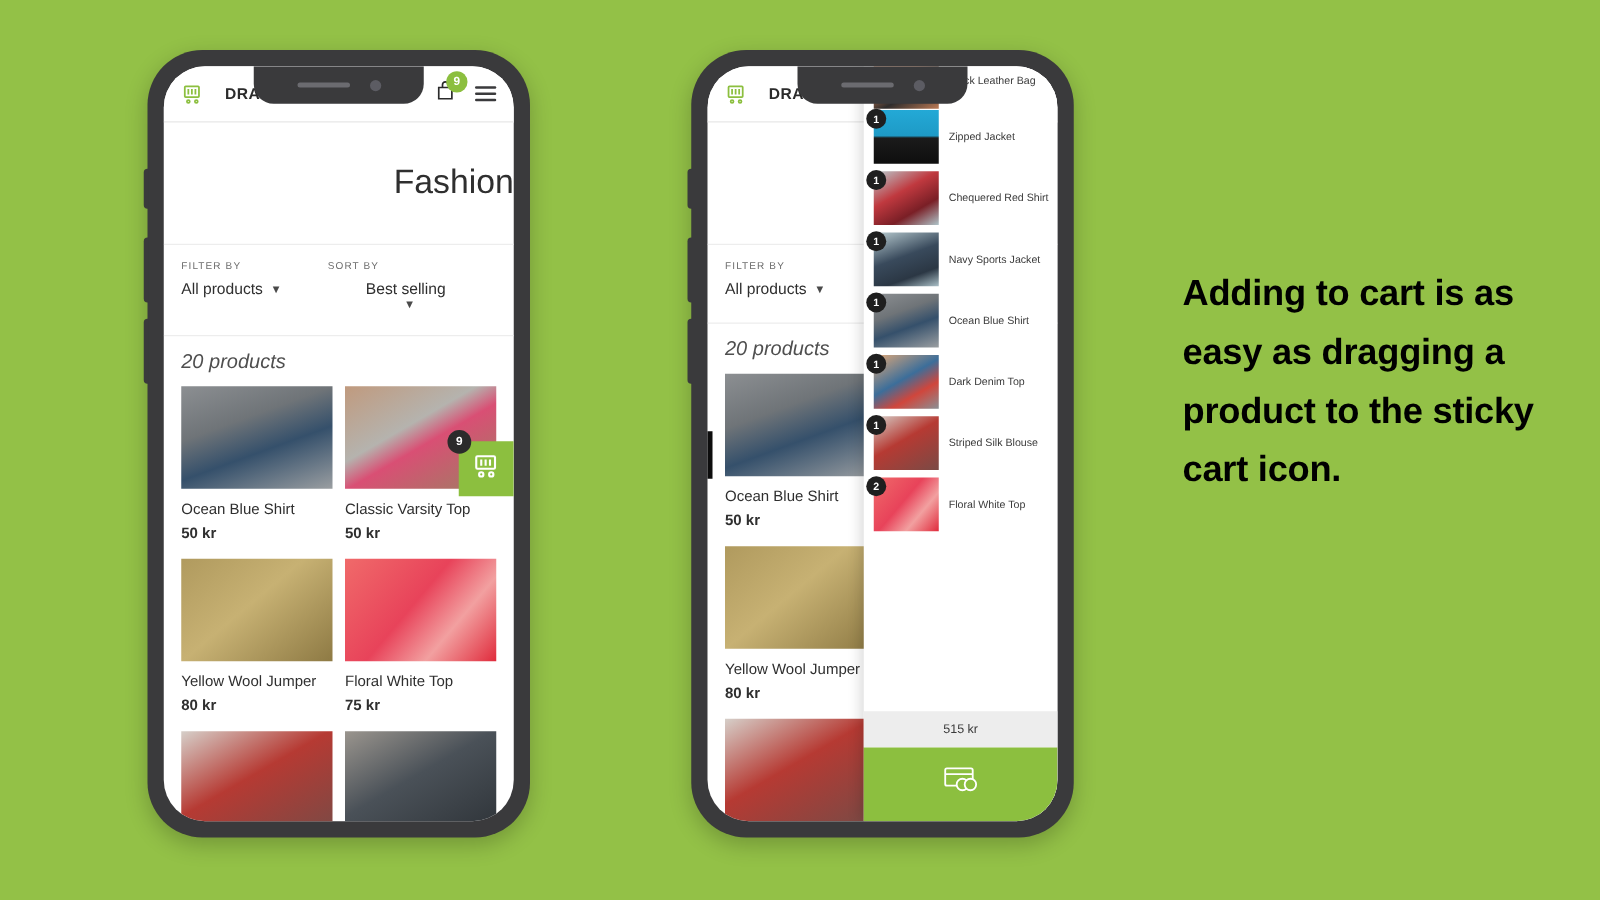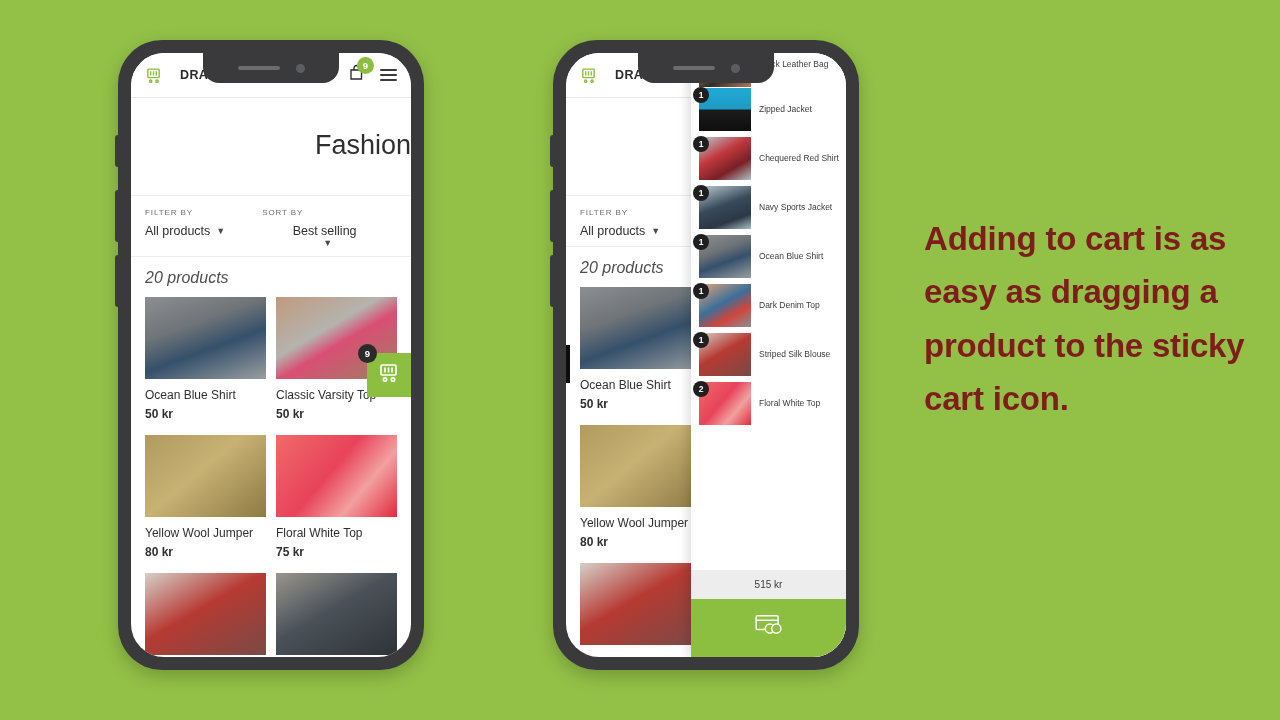--- a/index.html
+++ b/index.html
@@ -88,21 +88,21 @@
 
   
   .page-title {
     text-align: right;
     font-size: 27px; font-weight: 300; color: #2f2f2f;
     padding: 32px 0 34px;
     border-bottom: 1px solid #ededed;
   }
   .filter-bar {
     display: flex;
-    padding: 12px 14px 8px;
+    padding: 12px 14px 20px;
     border-bottom: 1px solid #ededed;
   }
   .filter-col { flex: 1; }
   .filter-col.sort { flex: 1.15; }
   .filter-label {
     font-size: 8px; color: #6d6d6d; letter-spacing: .9px;
     text-transform: uppercase; margin-bottom: 7px;
   }
   .filter-value {
     font-size: 12.5px; color: #2f2f2f;
@@ -199,24 +199,24 @@
     left: -34px; top: 292px;
     width: 38px; height: 38px;
     background: #0d0d0d;
     display: flex; align-items: center; justify-content: center;
     z-index: 58;
   }
 
   
   .headline {
     position: absolute;
-    left: 924px; top: 212px;
+    left: 946px; top: 212px;
     width: 330px;
-    color: #7f1d1d;
-    font-size: 33px;
+    color: #000000;
+    font-size: 29px;
     font-weight: bold;
     line-height: 1.62;
     letter-spacing: -0.2px;
   }
 </style>
 </head>
 <body>
 
 <div class="phone left">
   <div class="side-btn b1"></div>

